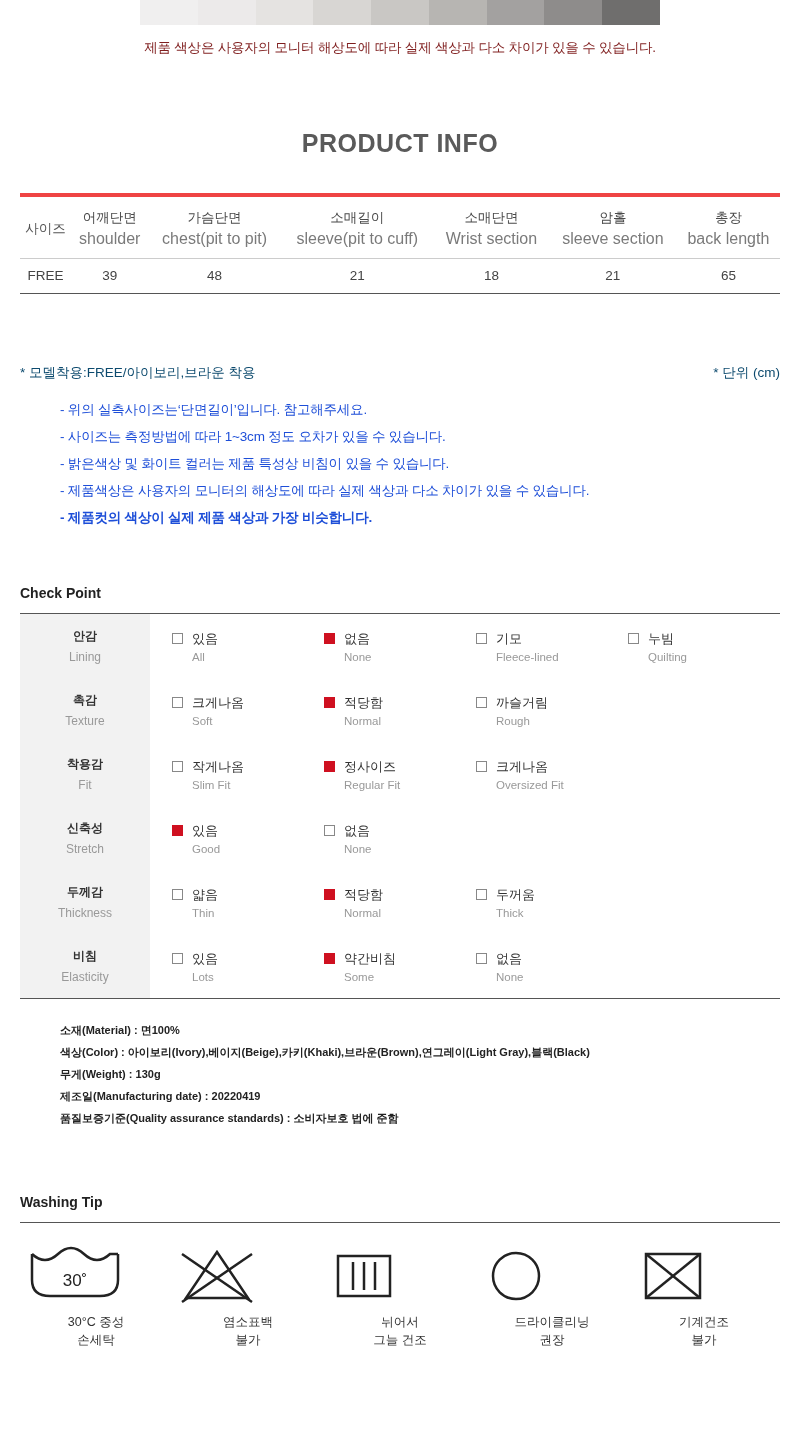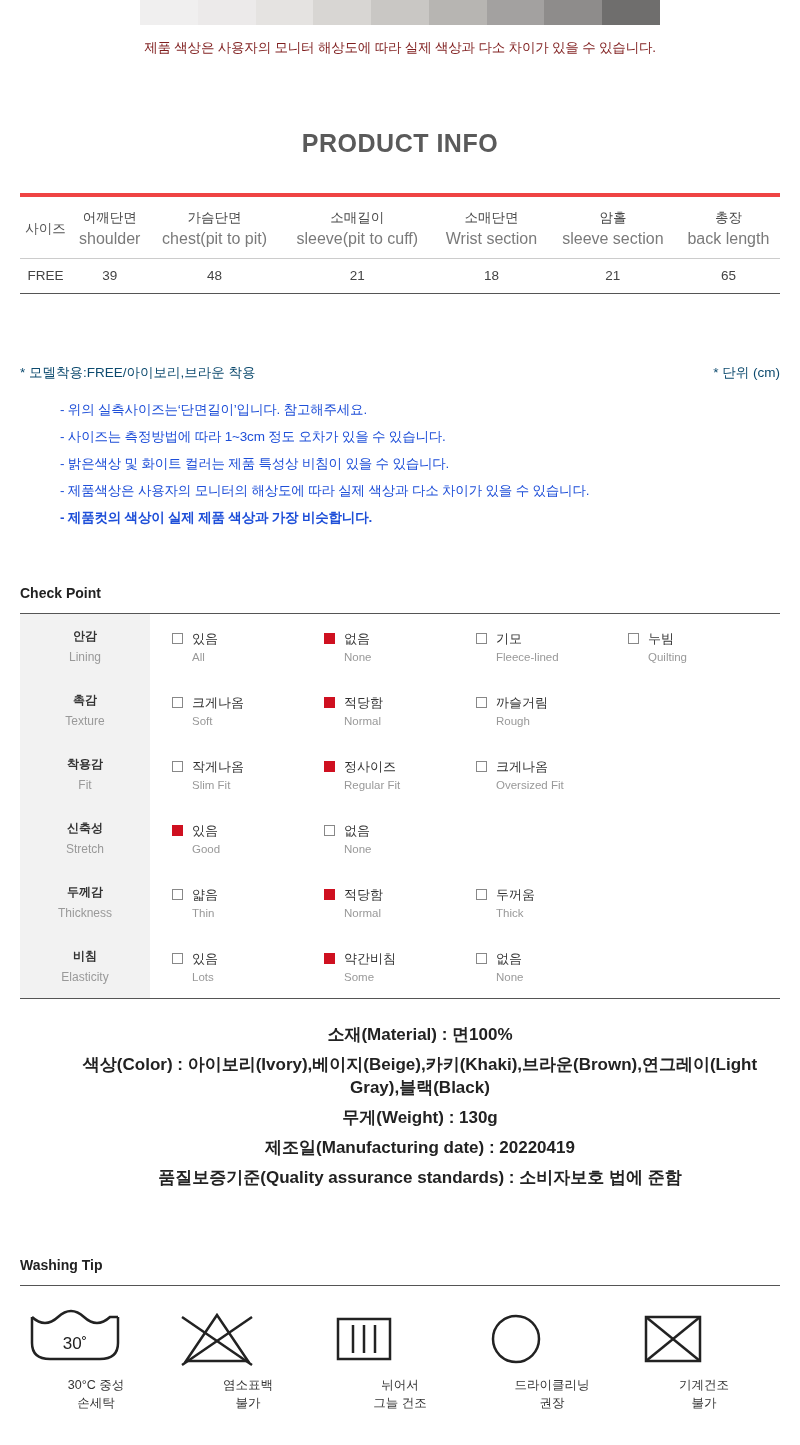--- a/index.html
+++ b/index.html
@@ -123,25 +123,24 @@
   .opt .txt .kr { display: block; font-size: 13px; color: #333; }
   .opt .txt .en { display: block; font-size: 11.5px; color: #999; margin-top: 3px; }
 
   
   .material {
     width: 760px;
     margin: 24px auto 0 auto;
   }
   .material li {
     list-style: none;
-    font-size: 17px;
+    font-size: 11px;
     font-weight: bold;
     color: #222;
     margin-bottom: 7px;
-    text-align: center;
   }
 
   
   .wash-label {
     width: 760px;
     margin: 68px auto 0 auto;
     font-size: 14px;
     font-weight: bold;
     color: #222;
   }

